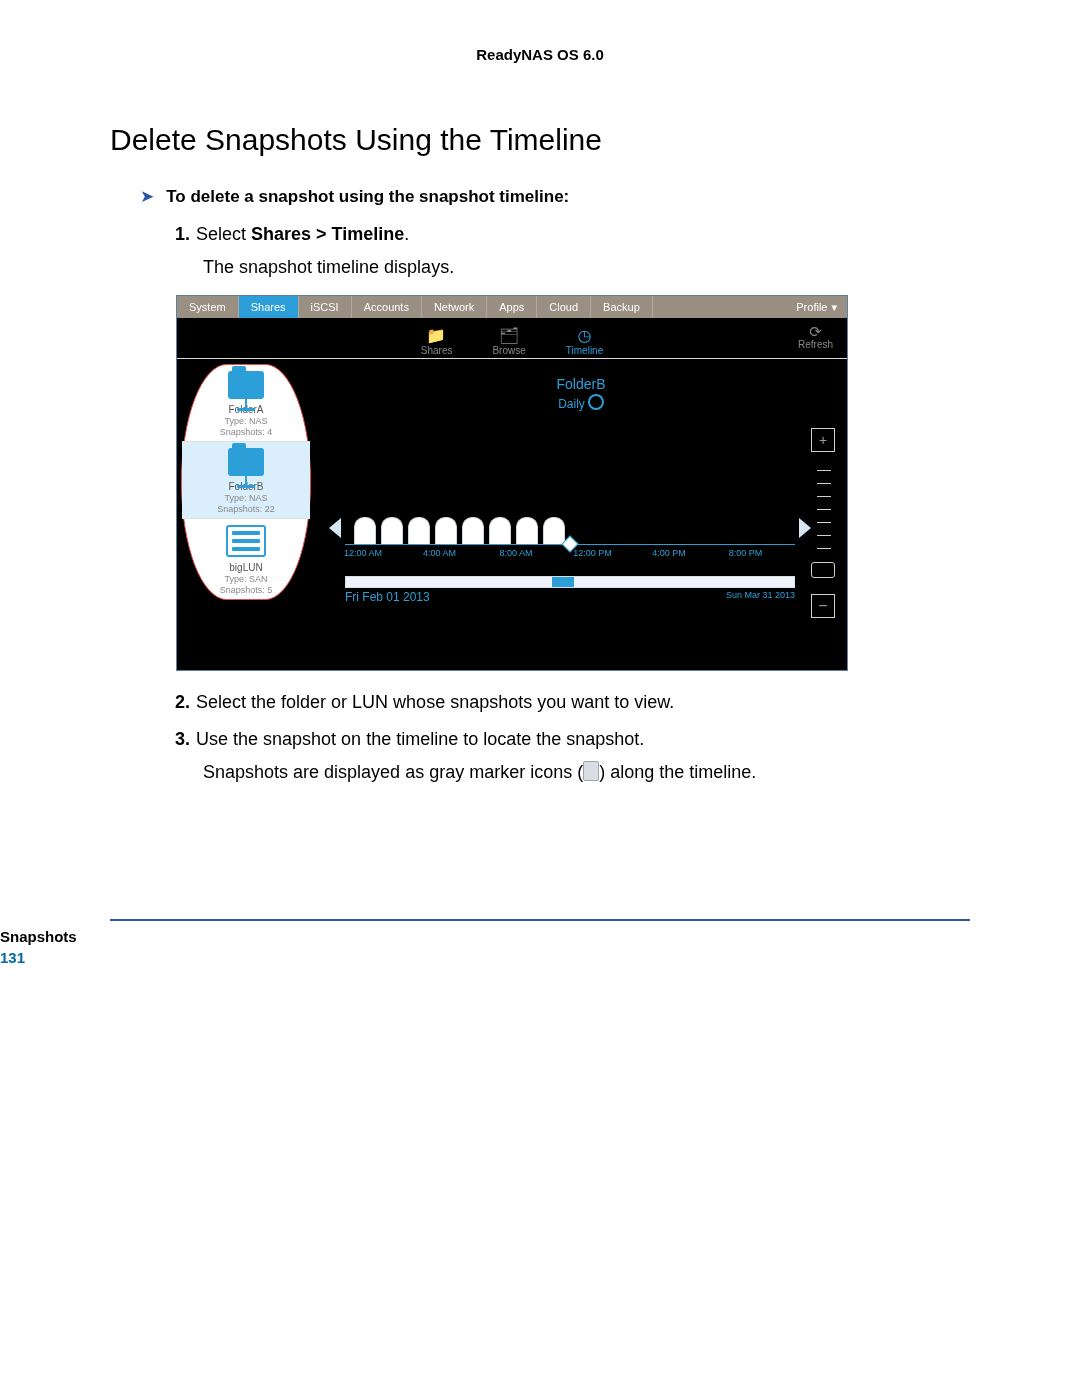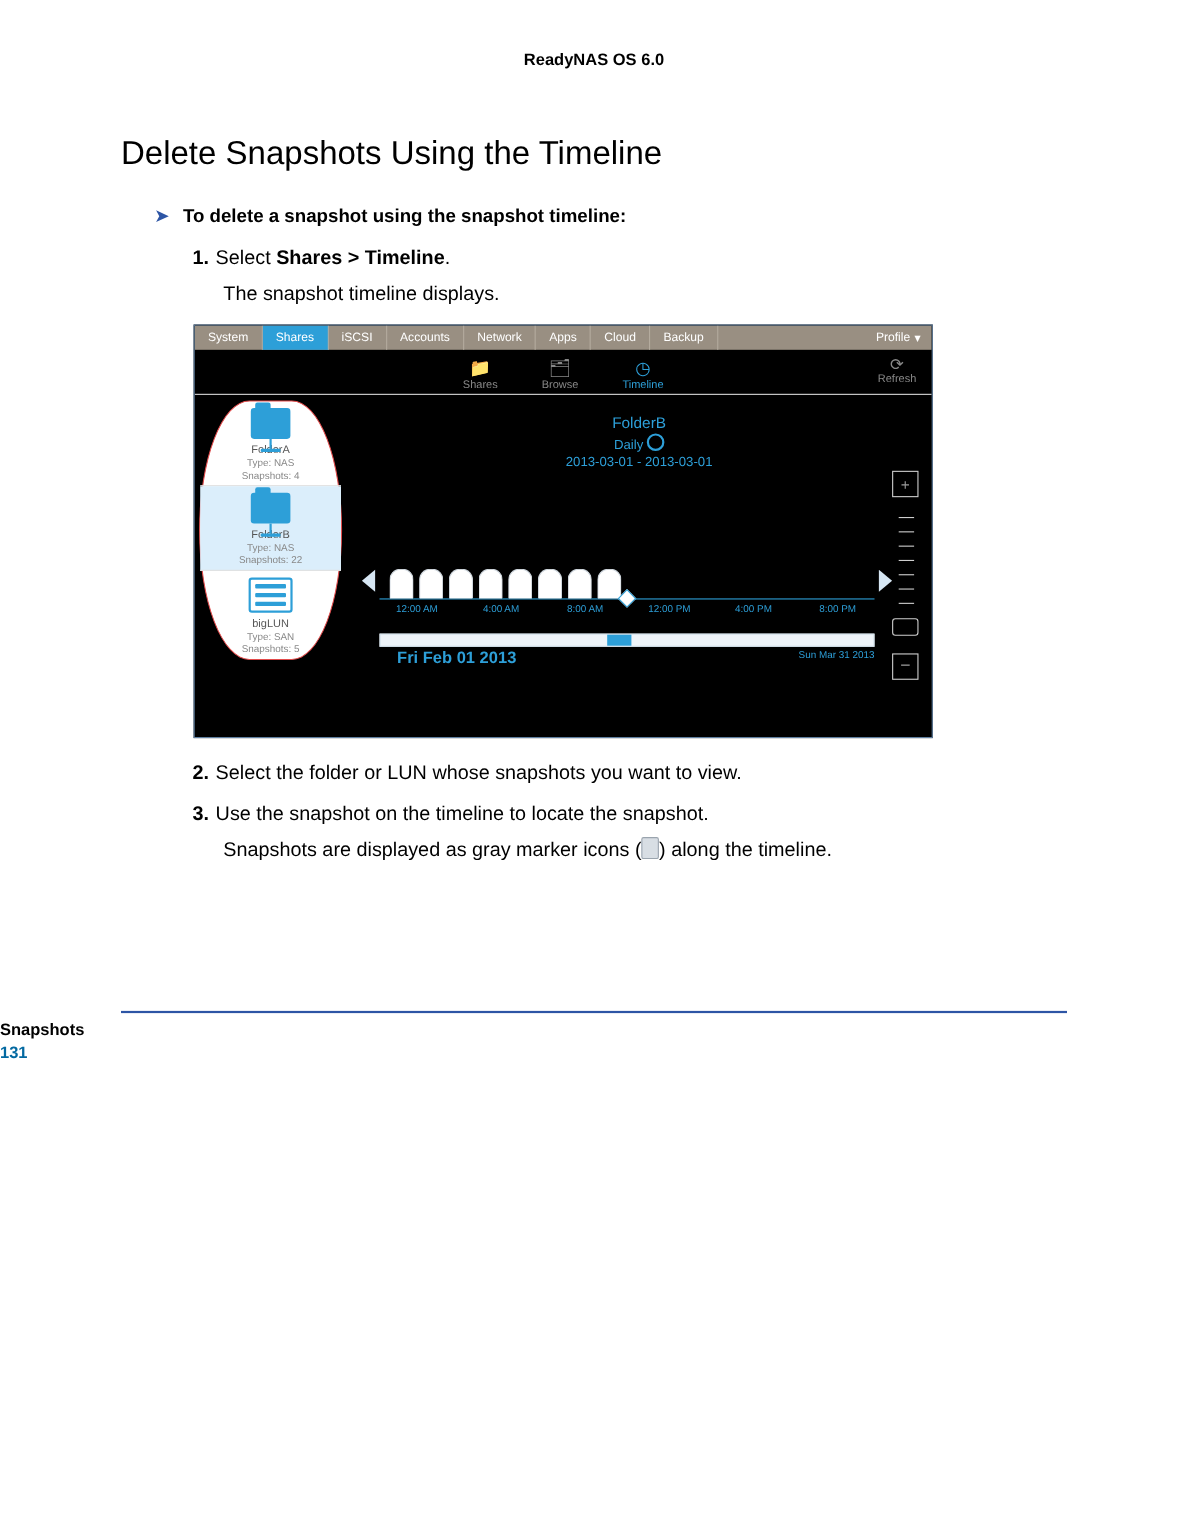--- a/index.html
+++ b/index.html
@@ -52,26 +52,26 @@
   .minus{position:absolute;right:0;top:236px;width:22px;height:22px;border:1px solid #cfcfcf;color:#999;display:flex;align-items:center;justify-content:center;font-size:16px;}
   .slot{position:absolute;right:0;top:204px;width:22px;height:14px;border:1px solid #cfcfcf;border-radius:3px;}
   .vticks{position:absolute;right:4px;top:100px;width:14px;}
   .vticks div{height:1px;background:#cfcfcf;margin:12px 0;}
   .tl-wrap{position:absolute;left:18px;right:40px;top:146px;}
   .tl-nav{position:absolute;top:14px;width:0;height:0;border-top:10px solid transparent;border-bottom:10px solid transparent;}
   .tl-nav.left{left:-16px;border-right:12px solid #d6e6f3;}
   .tl-nav.right{right:-16px;border-left:12px solid #d6e6f3;}
   .hours{height:40px;border-bottom:1px solid #2d9fd8;position:relative;}
   .hours .tick{position:absolute;bottom:0;width:20px;height:26px;border:1px solid #cfd7de;border-top-left-radius:10px;border-top-right-radius:10px;border-bottom:none;background:#fff;}
-  .hours .lbl{position:absolute;top:44px;font-size:9px;color:#2d9fd8;white-space:nowrap;transform:translateX(-50%);margin-left:16px;}
+  .hours .lbl{position:absolute;top:44px;font-size:9px;color:#2d9fd8;white-space:nowrap;transform:translateX(-50%);}
   .hours .diamond{position:absolute;left:50%;bottom:-6px;width:10px;height:10px;background:#fff;border:1px solid #2d9fd8;transform:translateX(-50%) rotate(45deg);}
   .months{position:absolute;left:18px;right:40px;top:218px;}
   .months .bar{height:10px;background:#eef4f9;border:1px solid #d3e1ec;position:relative;}
   .months .sel{position:absolute;left:46%;width:5%;top:0;bottom:0;background:#2d9fd8;}
-  .months .mlabL{position:absolute;left:16px;top:14px;font-size:15px;color:#2d9fd8;font-weight:bold;}
+  .months .mlabL{position:absolute;left:0;top:14px;font-size:12px;color:#2d9fd8;}
   .months .mlabR{position:absolute;right:0;top:14px;font-size:9px;color:#2d9fd8;}
   .footer-rule{position:absolute;left:110px;right:110px;bottom:75px;height:2px;background:#2d55a5;}
   .footer{position:absolute;left:0;right:0;bottom:30px;}
   .footer .fsec{font-size:15px;font-weight:bold;color:#000;}
   .footer .fnum{font-size:15px;font-weight:bold;color:#0369a1;margin-top:4px;}
 </style>
 </head>
 <body>
 
 <div class="page">
@@ -153,21 +153,20 @@
             </div>
           <div class="nm">bigLUN</div>
           <div class="meta">Type: SAN</div>
           <div class="meta">Snapshots: 5</div>
         </div>
       </div>
 
       <div class="right-area">
         <div class="ra-title">FolderB</div>
         <div class="ra-sub"><span>Daily</span><span class="clk"></span></div>
-        <div class="ra-range">2013-03-01 - 2013-03-01</div>
 
         <div class="plus">+</div>
         <div class="vticks">
             <div></div>
             <div></div>
             <div></div>
             <div></div>
             <div></div>
             <div></div>
             <div></div>

